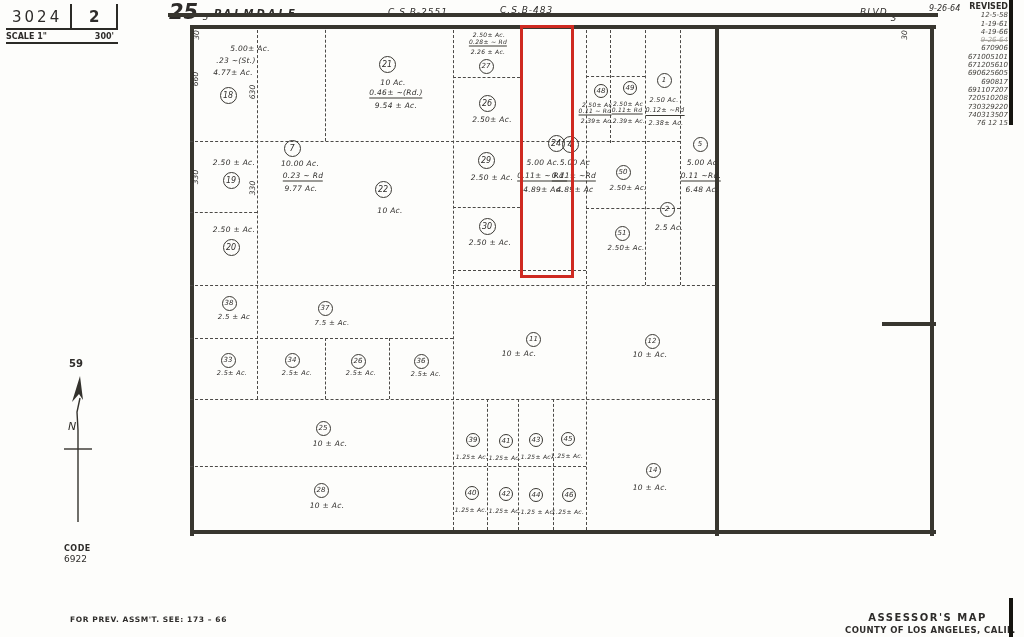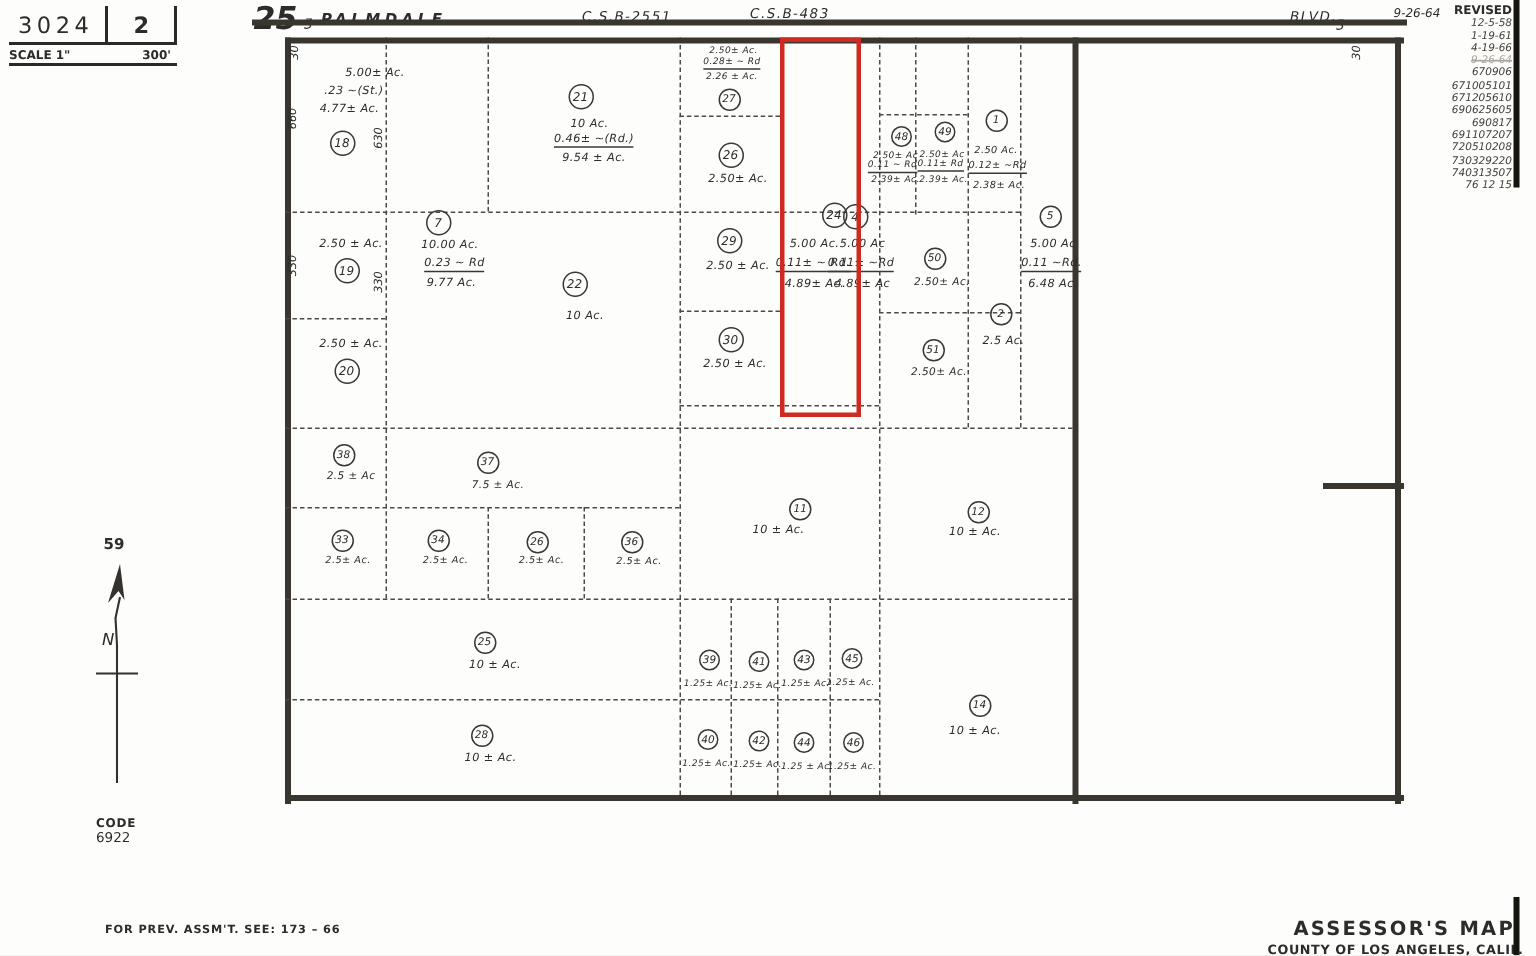--- a/index.html
+++ b/index.html
@@ -224,19 +224,19 @@
     <path d="M22,152 L22,60 L21,42 L24,28" stroke="#34322d" stroke-width="1.4" fill="none"></path>
     <path d="M24,6 L16,32 L23,24 L27,30 Z" fill="#34322d"></path>
     <line x1="8" y1="79" x2="36" y2="79" stroke="#34322d" stroke-width="1.4"></line>
     <text x="12" y="60" font-size="11" font-style="italic" fill="#2e2c28">N</text>
   </svg>
   <div class="abs" style="left:64px;top:544px;font-size:8px;font-weight:bold;letter-spacing:.5px;">CODE</div>
   <div class="abs" style="left:64px;top:554px;font-size:9px;">6922</div>
 
   <div class="abs" style="left:70px;top:615px;font-size:7.5px;font-weight:bold;letter-spacing:.6px;">FOR PREV. ASSM'T. SEE:   173 – 66</div>
   <div class="abs" style="left:845px;top:612px;width:165px;text-align:center;">
-    <div style="font-size:13px;font-weight:bold;letter-spacing:1.5px;text-align:right;">ASSESSOR'S MAP</div>
+    <div style="font-size:10px;font-weight:bold;letter-spacing:1.5px;">ASSESSOR'S MAP</div>
     <div style="font-size:8.5px;font-weight:bold;letter-spacing:.4px;margin-top:2px;">COUNTY OF LOS ANGELES, CALIF.</div>
   </div>
 
   <div class="artifact" style="left:1009px;top:0;height:125px;"></div>
   <div class="artifact" style="left:1009px;top:598px;height:39px;"></div>
 </div>
 
 </body></html>

